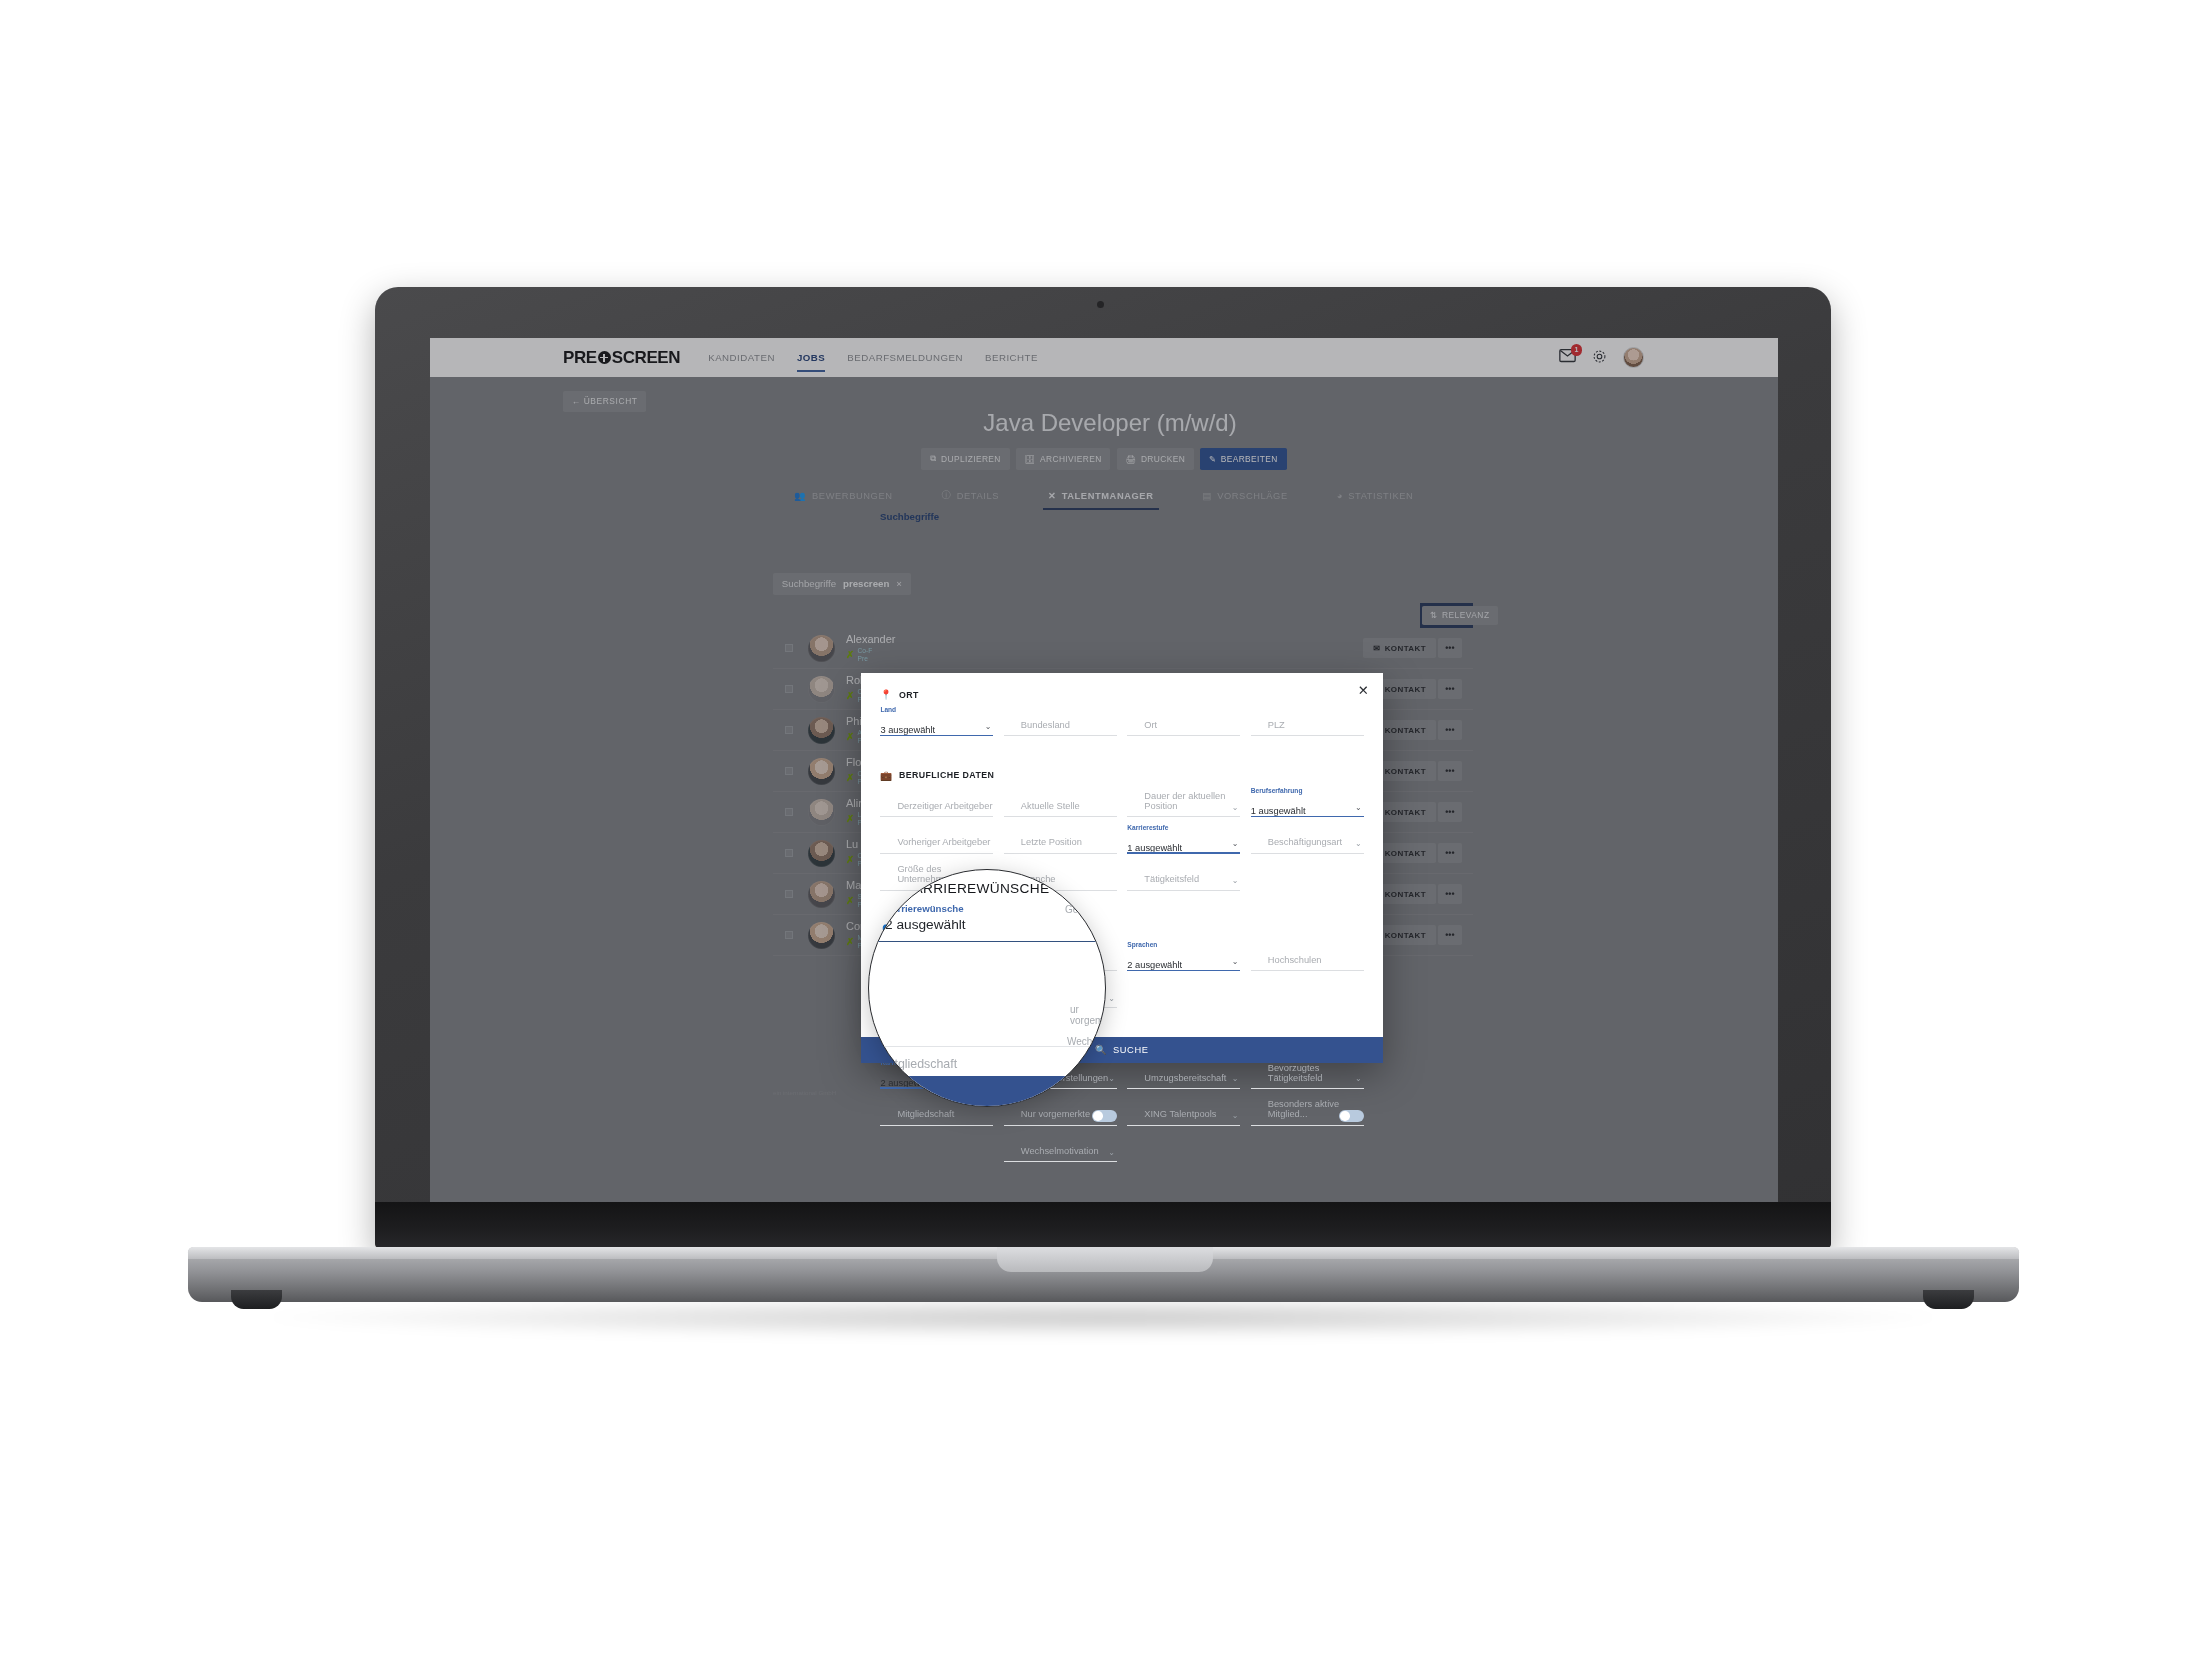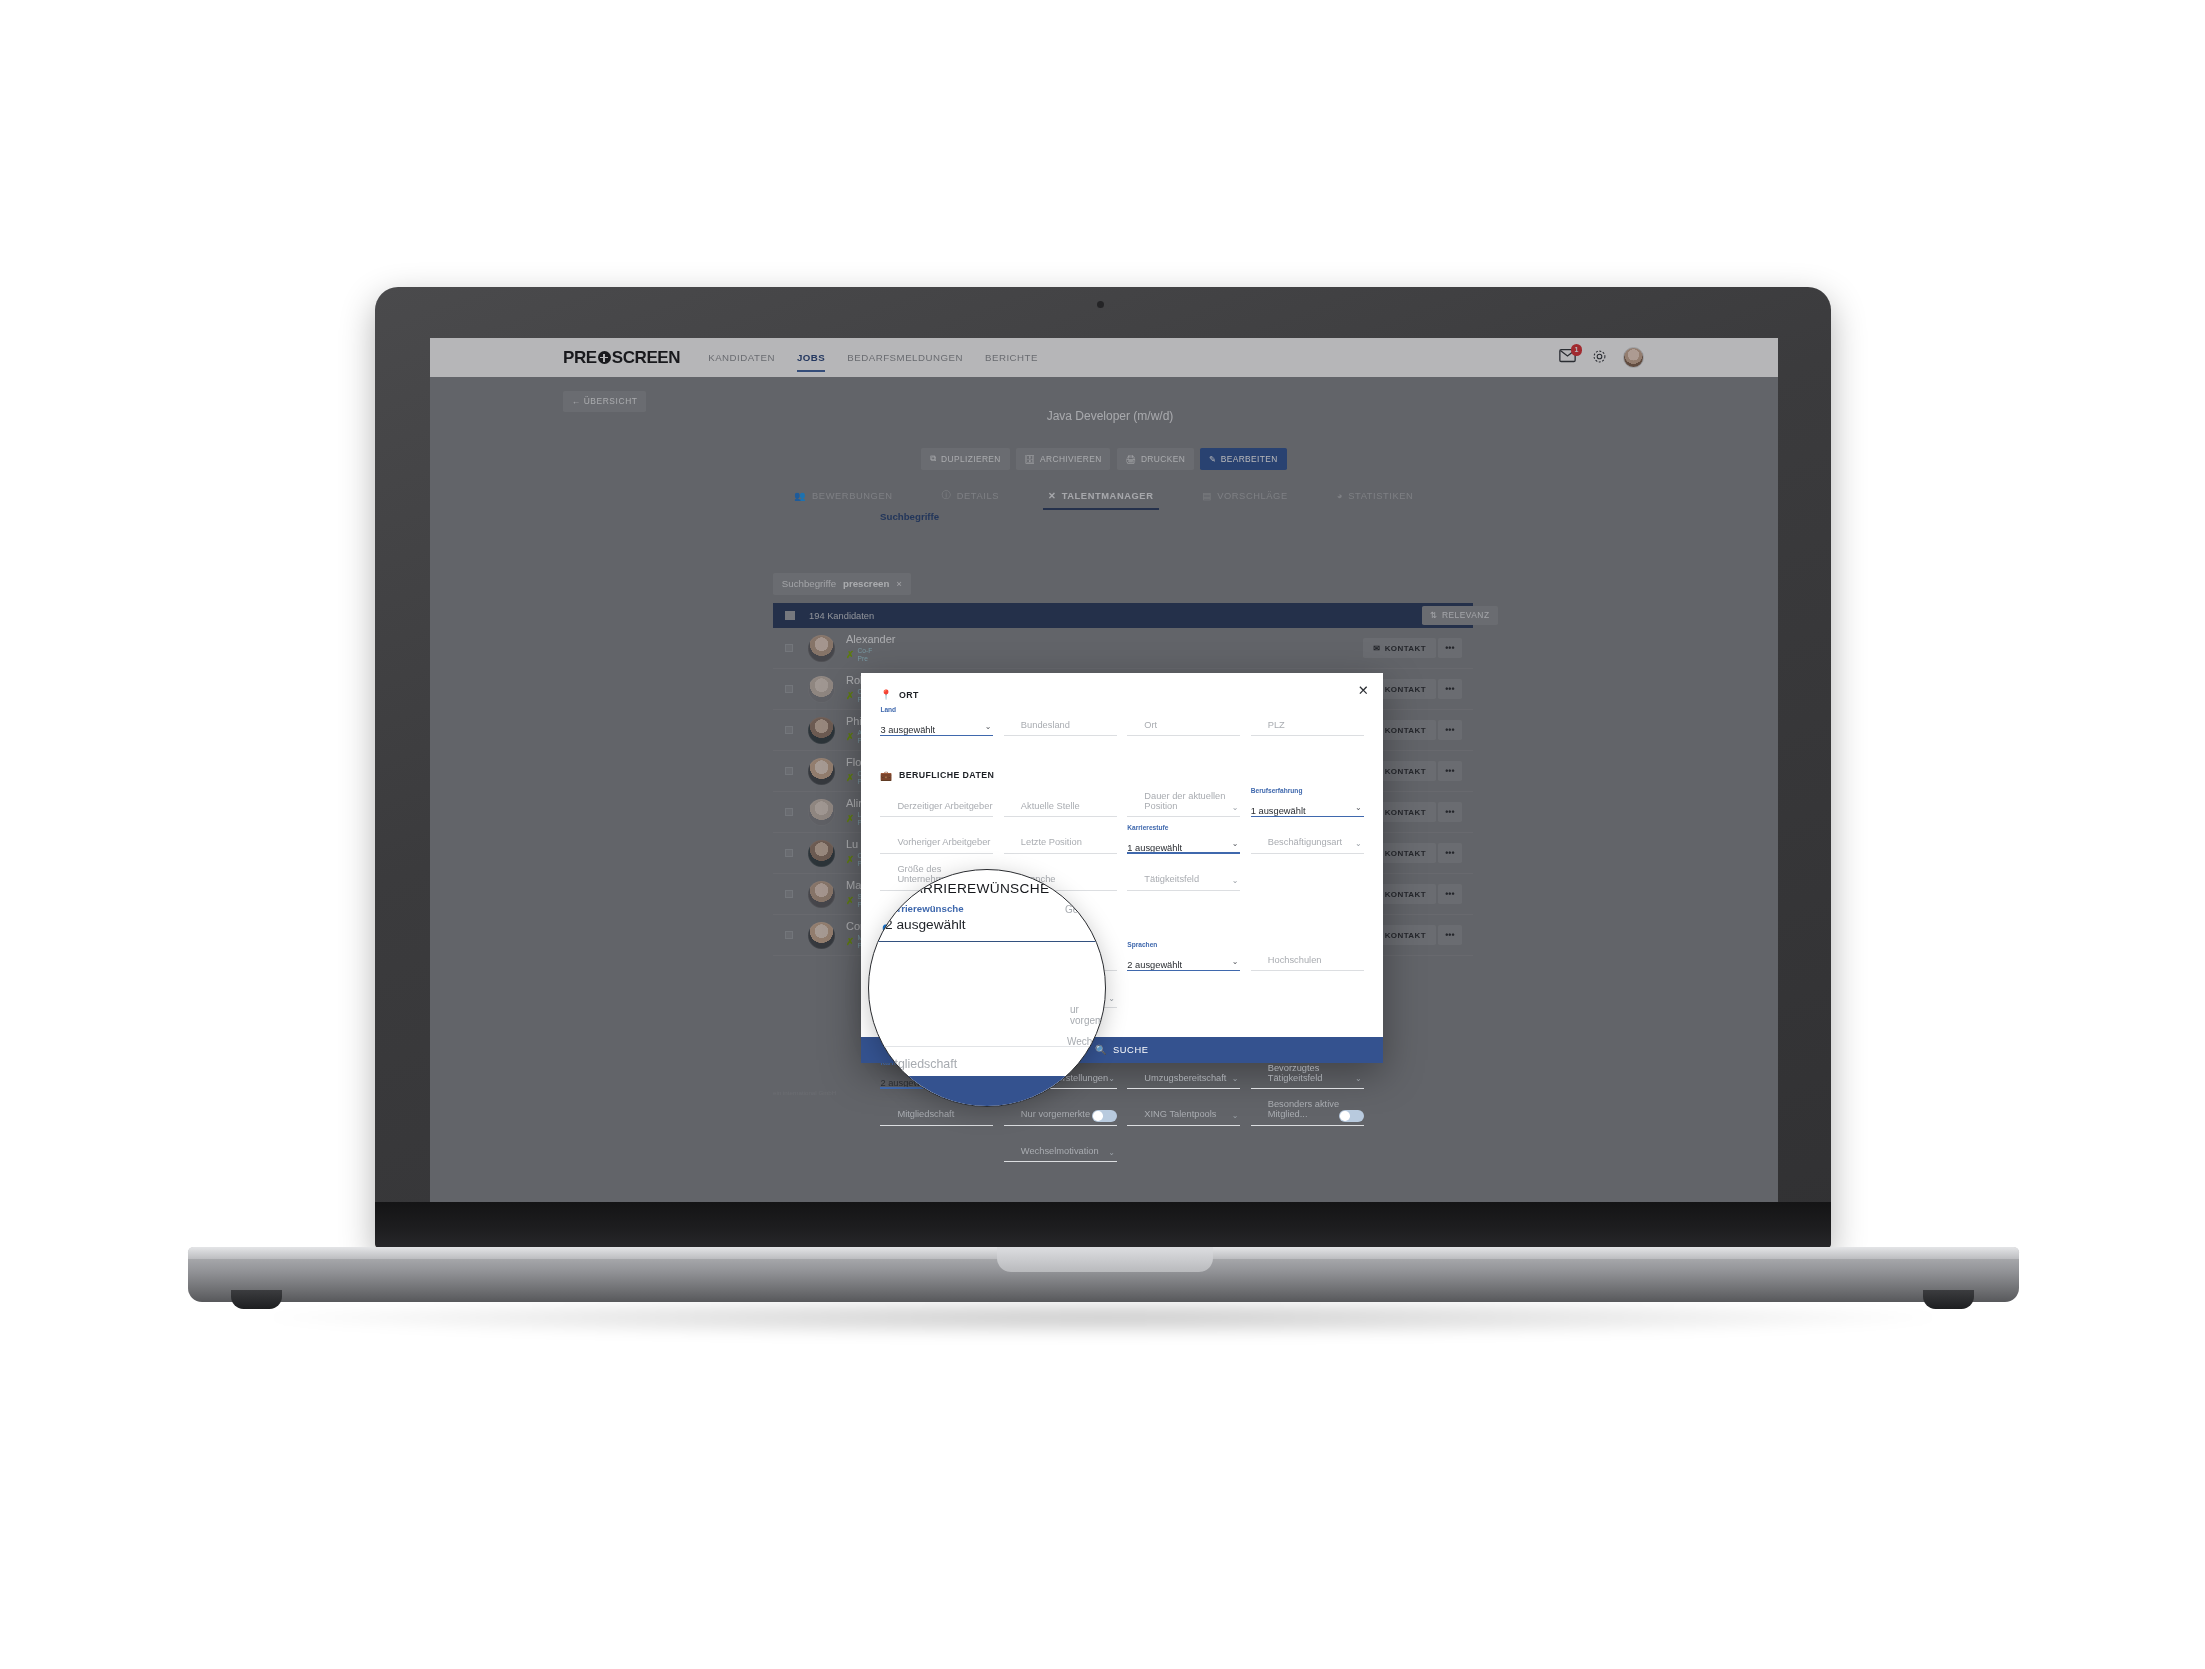--- a/index.html
+++ b/index.html
@@ -143,21 +143,21 @@
   
   .page-body { position:absolute; left:0; top:39px; width:1348px; height:826px; background:#808387; }
 
   .back-btn {
     position:absolute; left:133px; top:14px;
     background:#8c8f93; color:#ebedef; font-size:8.4px; letter-spacing:0.6px;
     padding:5.3px 8.8px; border-radius:1.8px; cursor:pointer;
   }
   .job-title {
     position:absolute; left:0; right:0; top:32px;
-    text-align:center; font-size:12px; color:#e9ebee; font-weight:400;padding-left:12px;
+    text-align:center; font-size:24px; color:#e9ebee; font-weight:400;padding-left:12px;
   }
   .job-actions {
     position:absolute; left:0; right:0; top:71px;
     display:flex; justify-content:center; gap:6.2px;
   }
   .job-action {
     background:#8c8f93; color:#ebedef; font-size:8.4px; letter-spacing:0.4px;
     padding:5.3px 8.8px; border-radius:1.8px; cursor:pointer;
     display:flex; align-items:center; gap:4.4px;
   }
@@ -437,24 +437,20 @@
         <div class="search-terms-label">Suchbegriffe</div>
 
         <div class="chip-bar">
           <div class="chip">
             <span>Suchbegriffe</span>
             <b>prescreen</b>
             <span>×</span>
           </div>
         </div>
 
-        <div class="results-header">
-          <div class="cb"></div>
-          <span>194 Kandidaten</span>
-        </div>
         <div class="relevanz-bar"></div>
         <div class="relevanz-btn">
           <span>⇅</span>
           <span>RELEVANZ</span>
         </div>
 
         <div class="cand-list">
 
           <div class="cand-row">
             <div class="cb2"></div>

